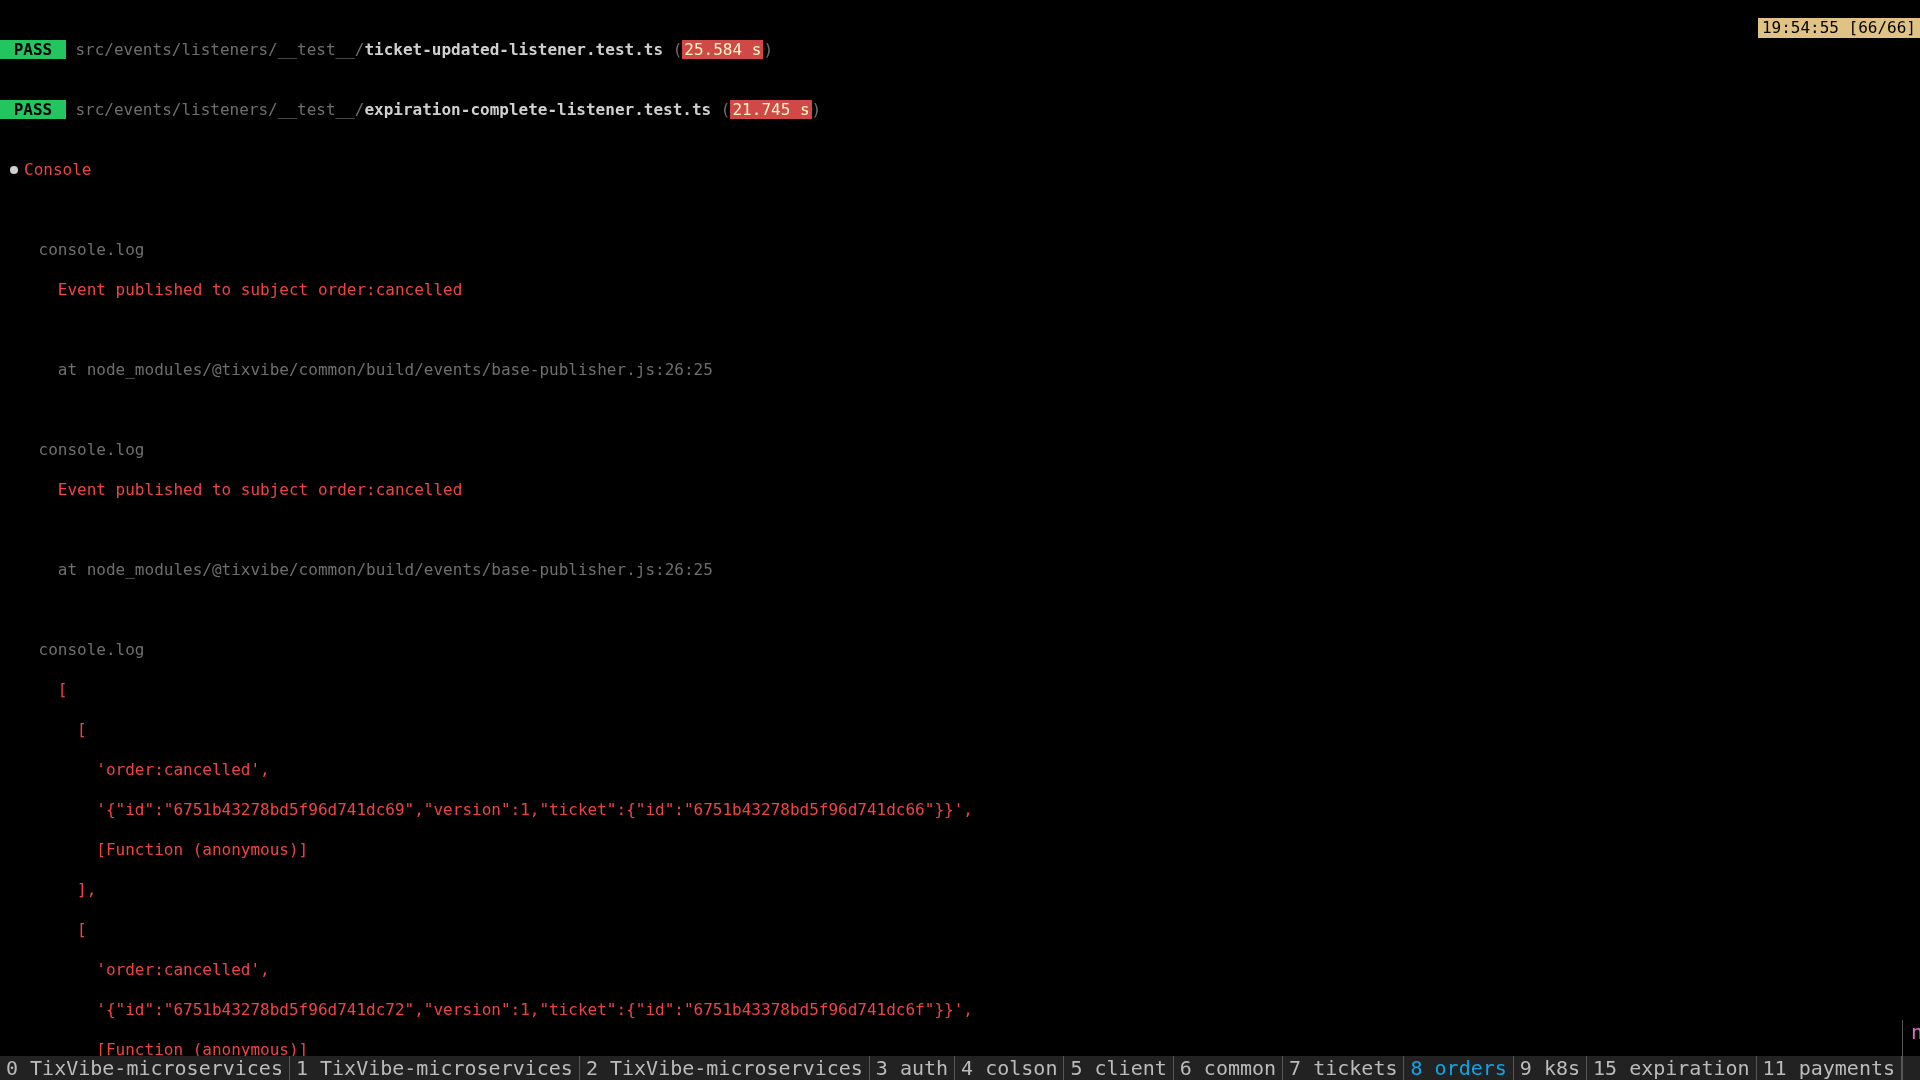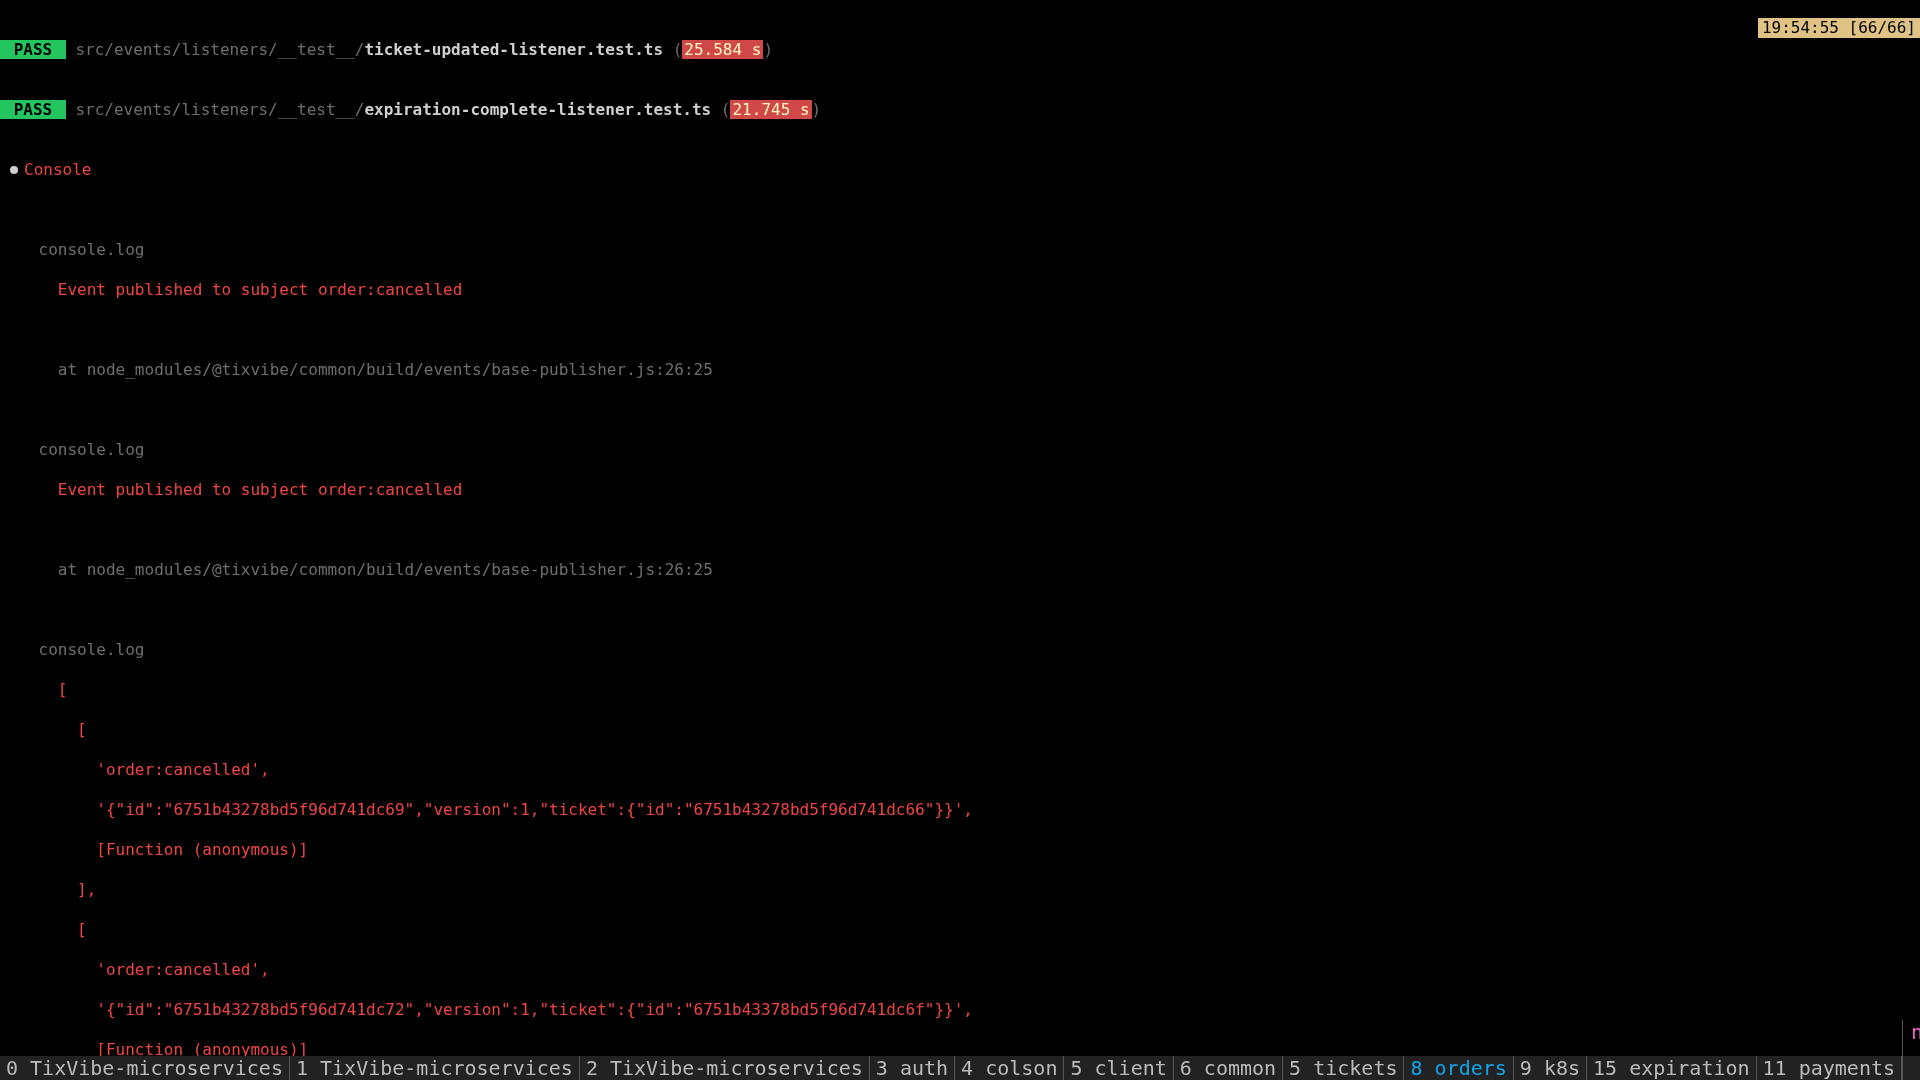--- a/index.html
+++ b/index.html
@@ -139,21 +139,21 @@
 
 <div class="status-bar">
   <div class="status-left" id="tabs-container">
       <div class="tab-item">0 TixVibe-microservices</div>
       <div class="tab-item">1 TixVibe-microservices</div>
       <div class="tab-item">2 TixVibe-microservices</div>
       <div class="tab-item">3 auth</div>
       <div class="tab-item">4 colson</div>
       <div class="tab-item">5 client</div>
       <div class="tab-item">6 common</div>
-      <div class="tab-item">5 tickets</div>
+      <div class="tab-item">7 tickets</div>
       <div class="tab-item tab-active">8 orders</div>
       <div class="tab-item">9 k8s</div>
       <div class="tab-item">15 expiration</div>
       <div class="tab-item">11 payments</div>
     </div>
   <div class="status-right">
     <span class="status-seg pink">npm</span>
     <span class="status-seg brackets">[TixVibe]</span>
     <span class="status-seg status-time">19:55 Thu, 2024-12-05</span>
   </div>

